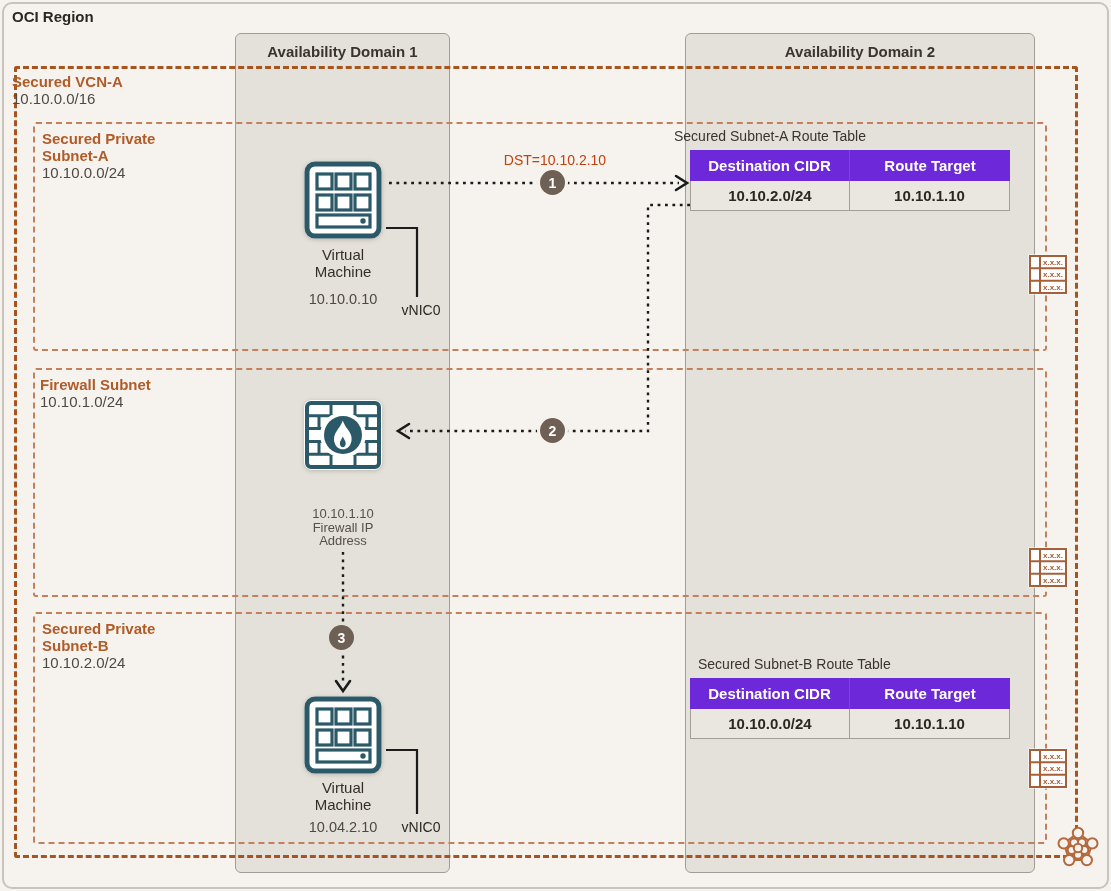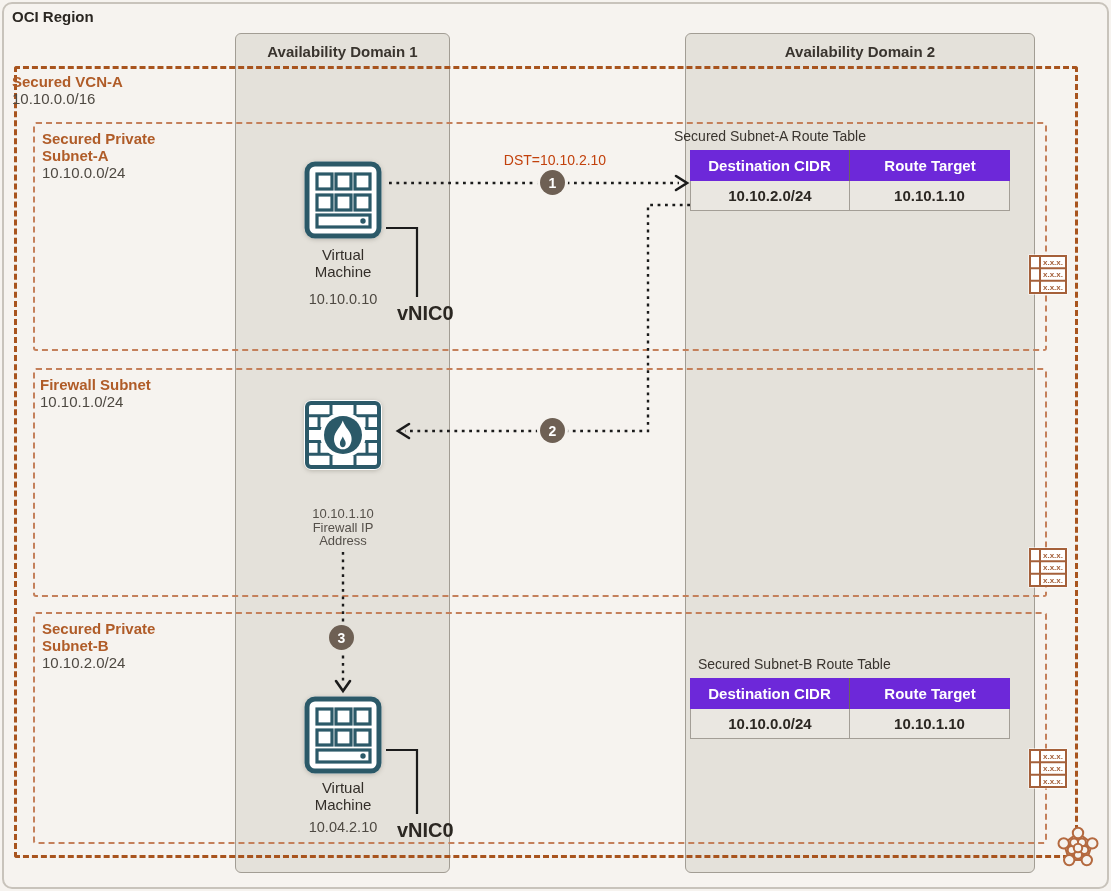--- a/index.html
+++ b/index.html
@@ -35,21 +35,21 @@
 
   svg.icon { position:absolute; filter: drop-shadow(0 1px 2px rgba(60,55,45,.25)); }
   .vm-a  { left:303px; top:160px; }
   .fw-i  { left:303px; top:399px; }
   .vm-b  { left:303px; top:695px; }
   svg.mini { position:absolute; }
 
   .node-label { position:absolute; width:160px; text-align:center; color:#332E29; font-size:15px; line-height:17px; }
   .node-ip { position:absolute; width:160px; text-align:center; color:#4E4942; font-size:14.5px; }
   .fw-sub { position:absolute; width:160px; text-align:center; color:#55504A; font-size:13px; line-height:13.5px; }
-  .nic { position:absolute; width:48px; text-align:center; font-size:20px; font-weight:bold; color:#2B2722; }
+  .nic { position:absolute; width:48px; text-align:center; font-size:14px; font-weight:normal; color:#2B2722; }
 
   .dst-label { position:absolute; left:475px; top:152px; width:160px; text-align:center; font-size:14px; color:#c2410c; }
 
   .badge { position:absolute; width:25px; height:25px; border-radius:50%; background:#6E6054;
            color:#fff; font-size:14px; font-weight:bold; display:flex; align-items:center; justify-content:center; }
   .halo-bg { box-shadow:0 0 0 3px #F6F3EF; }
   .halo-ad { box-shadow:0 0 0 3px #E4E1DA; }
 
   .rt-title { position:absolute; font-size:14px; color:#39342E; }
   .rt { position:absolute; left:690px; width:320px; display:grid; grid-template-columns:160px 160px; }

